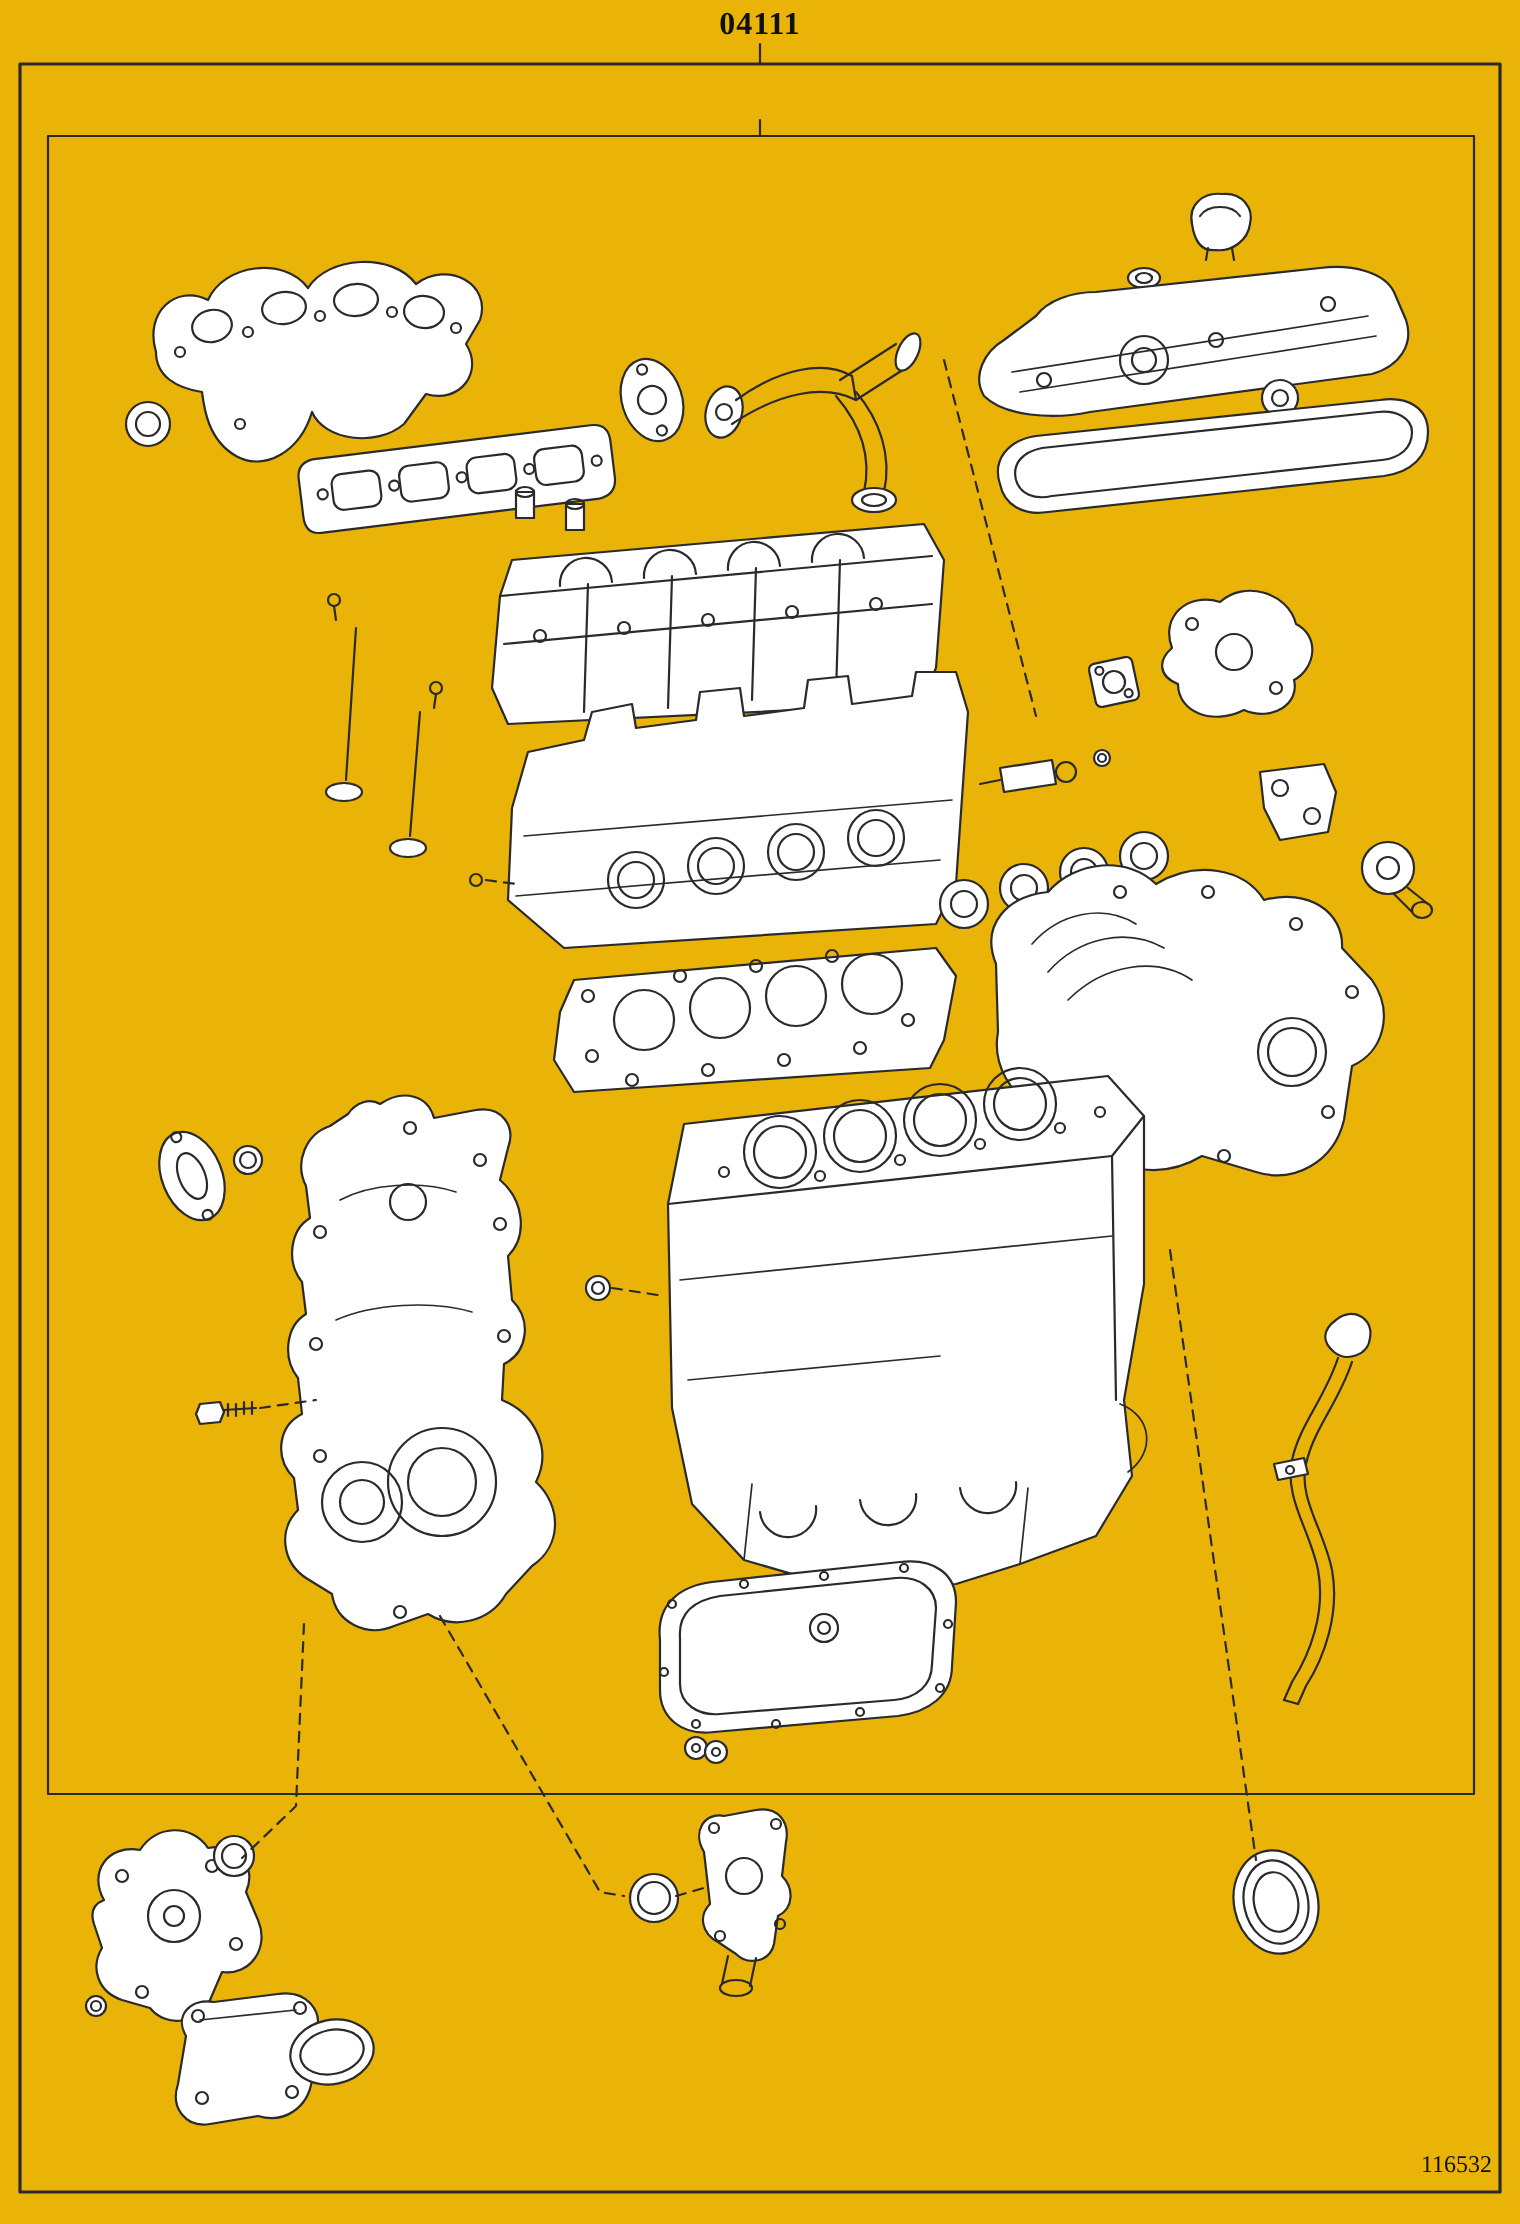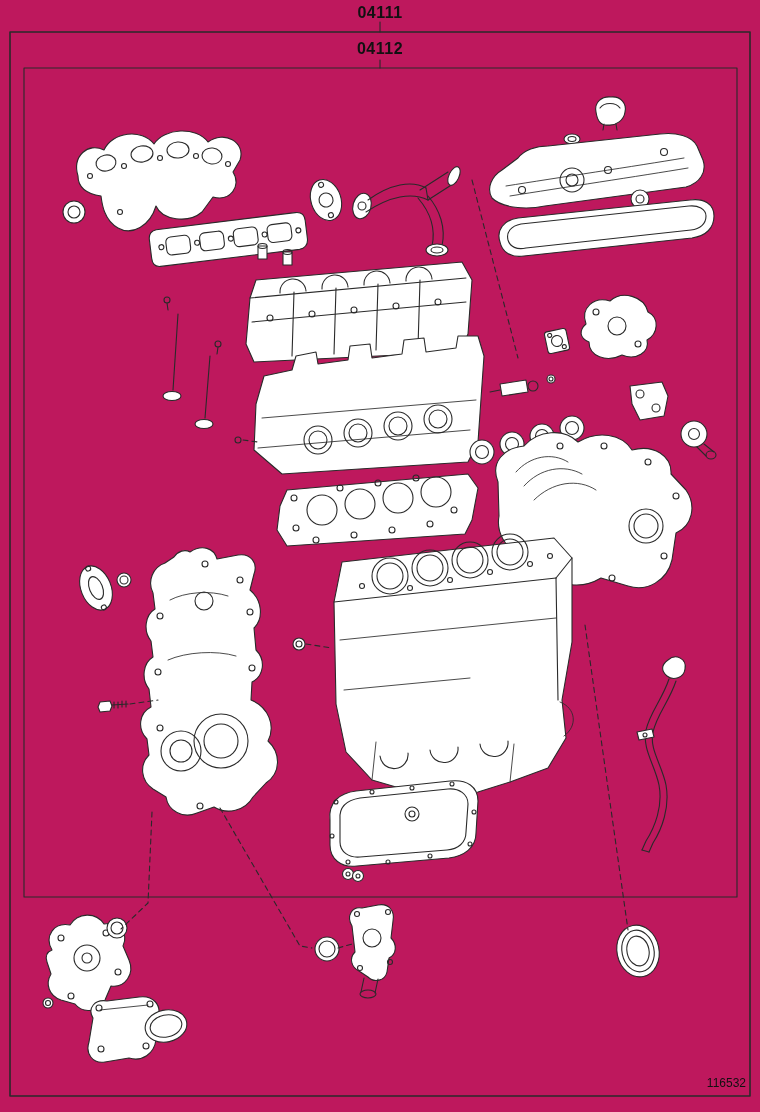--- a/index.html
+++ b/index.html
@@ -1,36 +1,35 @@
 <!DOCTYPE html>
 <html><head>
 <meta charset="utf-8">
 <style>
   html,body{margin:0;padding:0;background:#fff;}
-  .page{position:relative;width:760px;height:1112px;background:#be185d;
-        font-family:Liberation Sans, sans-serif;overflow:hidden;}
+  .page{position:relative;width:760px;height:1112px;background:#eab308;
+        font-family:Liberation Serif, serif;overflow:hidden;}
   .svg-layer{position:absolute;left:0;top:0;width:760px;height:1112px;}
   .part-label{position:absolute;left:0;width:100%;text-align:center;
               font-weight:bold;font-size:16px;color:#111;letter-spacing:.5px;}
   .label-outer{top:4px;}
   .label-inner{top:40px;}
   .figure-number{position:absolute;right:14px;bottom:22px;font-size:12px;color:#111;}
   #art *{stroke:#2a2a2a;fill:none;stroke-width:1.1;stroke-linejoin:round;stroke-linecap:round;}
   #art .w{fill:#fff;}
   #art .dash{stroke-dasharray:5 4;}
   #art .bd{stroke-width:1.6;}
   #art .thin{stroke-width:.85;}
 </style>
 </head>
 <body>
 
 <div class="page">
 
   <div class="part-label label-outer">04111</div>
-  <div class="part-label label-inner">04112</div>
   <div class="figure-number">116532</div>
 
   <svg id="art" class="svg-layer" viewBox="0 0 760 1112">
 
     <g>
       <line x1="380" y1="22" x2="380" y2="32"></line>
       <rect class="bd" x="10" y="32" width="740" height="1064"></rect>
       <line x1="380" y1="60" x2="380" y2="68"></line>
       <rect x="24" y="68" width="713" height="829"></rect>
     </g>

